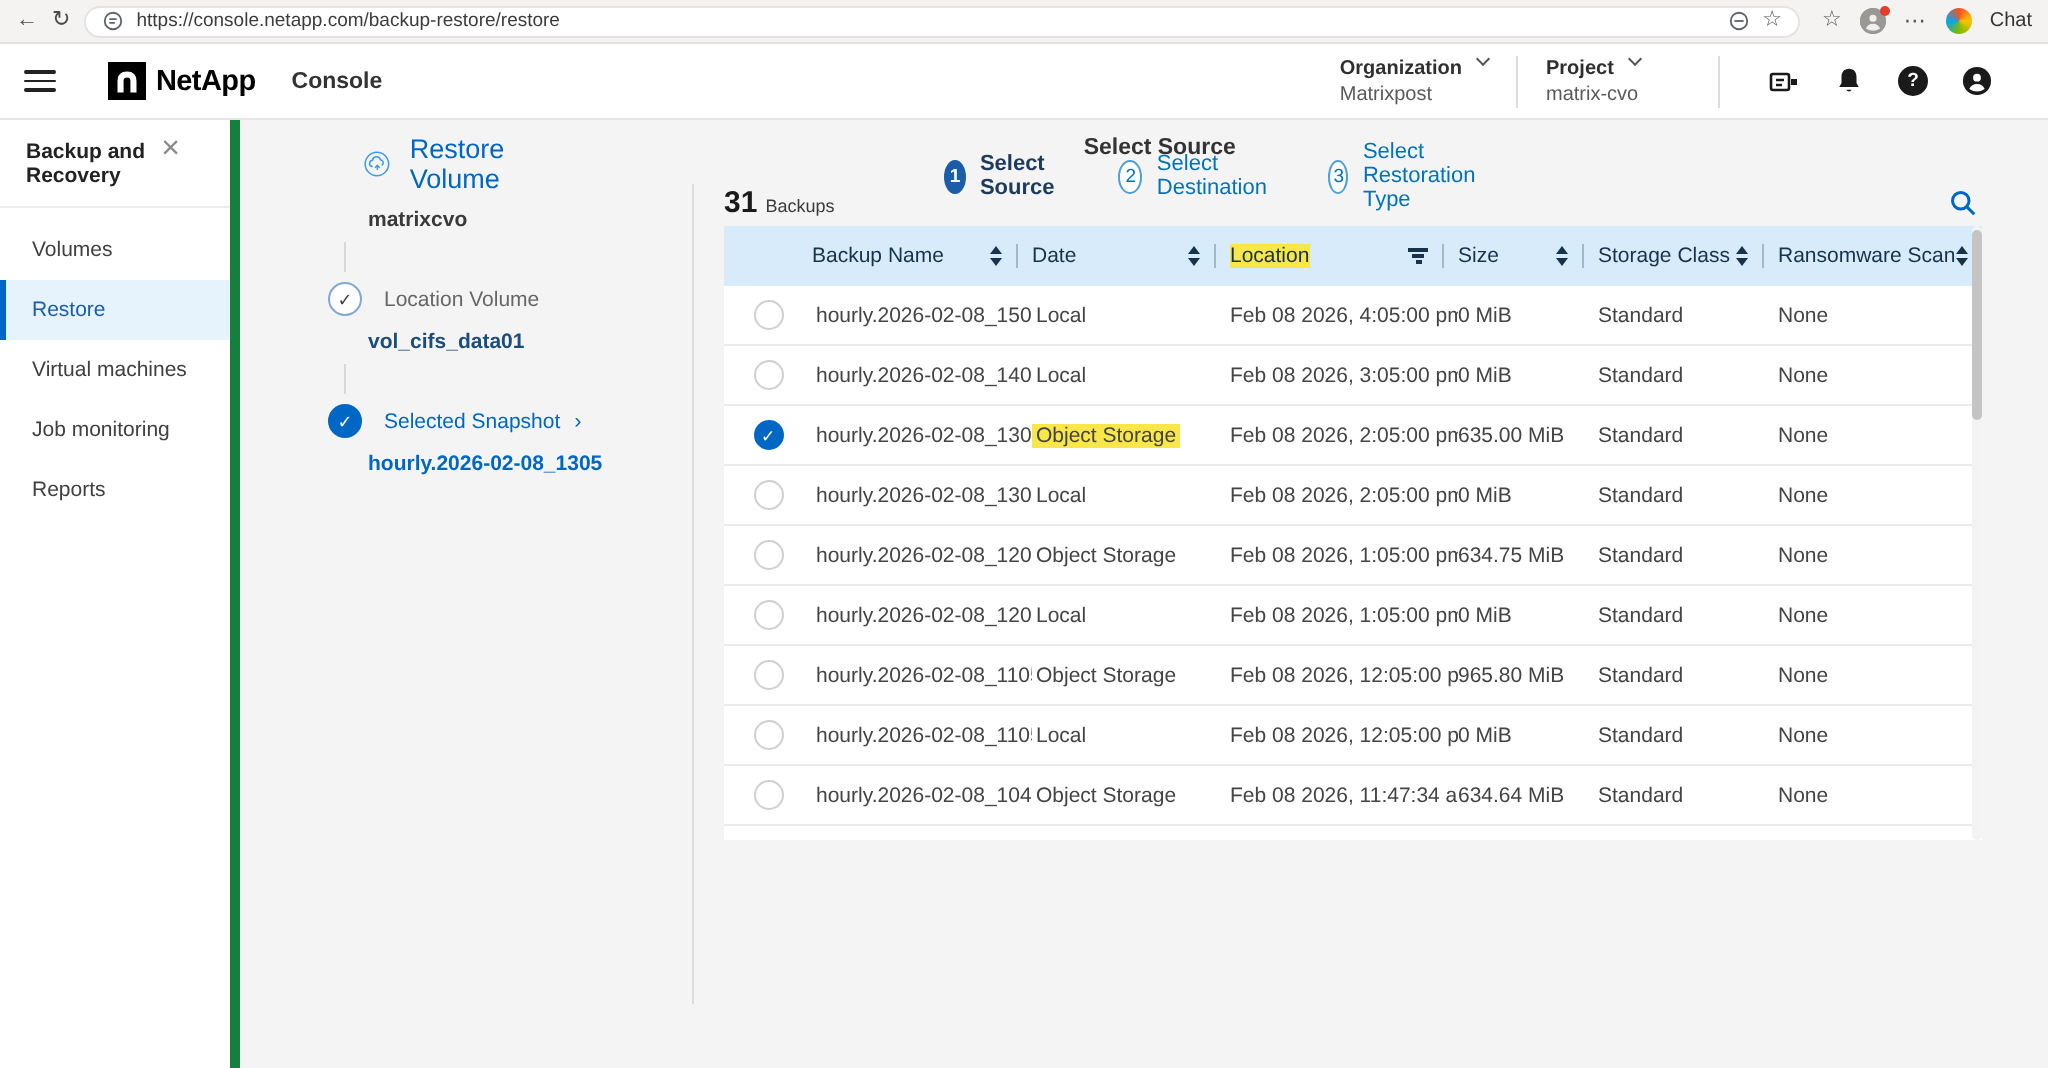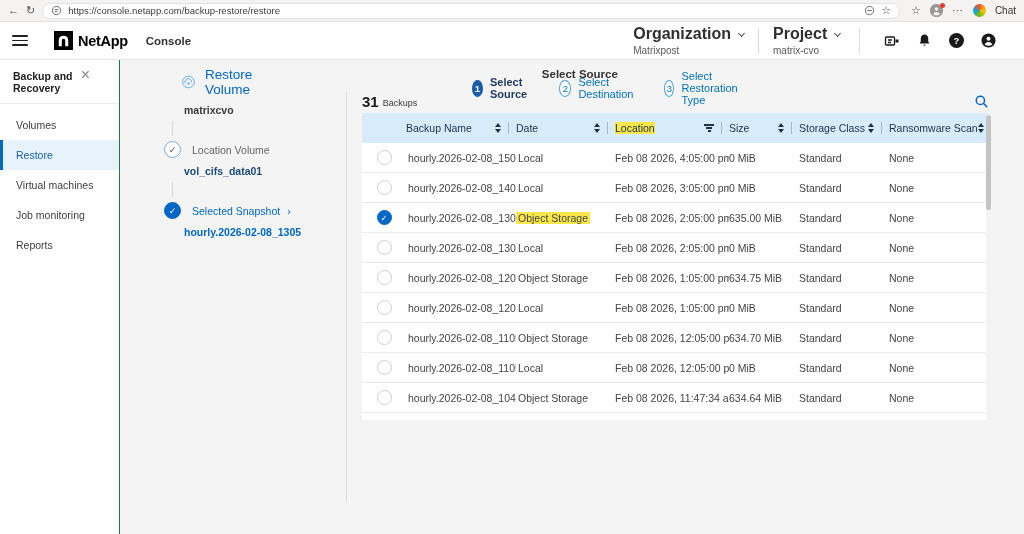--- a/index.html
+++ b/index.html
@@ -32,33 +32,33 @@
   
   .appbar{height:38px;background:#fff;border-bottom:1px solid #e6e6e6;
           display:flex;align-items:center;padding:0 28px 0 12px;flex:0 0 auto}
   .hamburger{width:16px;display:flex;flex-direction:column;gap:3px;margin-right:26px}
   .hamburger i{height:1.7px;background:#222;border-radius:1px}
   .logo{display:flex;align-items:center;gap:5px}
   .logo b{font-size:14.5px;color:#000;letter-spacing:-.3px}
   .product{margin-left:18px;font-size:11.5px;font-weight:700;color:#333}
   .appbar-right{margin-left:auto;display:flex;align-items:center}
   .ctx{display:flex;flex-direction:column;gap:2px;min-width:72px;cursor:default}
-  .ctx-top{display:flex;align-items:center;gap:8px;font-size:16px;font-weight:700;color:#2f2f2f}
+  .ctx-top{display:flex;align-items:flex-start;gap:8px;font-size:10px;font-weight:700;color:#2f2f2f}
   .chev{width:5px;height:5px;border-right:1.3px solid #555;border-bottom:1.3px solid #555;
         transform:rotate(45deg);margin-top:-2px}
   .ctx-val{font-size:10px;color:#5a5a5a}
   .vdiv{width:1px;height:26px;background:#ddd;margin:0 14px}
   .hics{display:flex;align-items:center;gap:17px;margin-left:10px}
   .hic{display:flex;align-items:center;justify-content:center}
   .circ-dark{width:15px;height:15px;border-radius:50%;background:#1a1a1a;color:#fff;
              font-size:9.5px;font-weight:700;display:flex;align-items:center;justify-content:center}
 
   
   .main{flex:1;display:flex;min-height:0}
-  .sidebar{width:120px;background:#fff;border-right:1px solid #15803d;flex:0 0 auto}
+  .sidebar{width:120px;background:#fff;border-right:5px solid #15803d;flex:0 0 auto}
   .side-title{padding:10px 13px 9px;font-size:10.5px;font-weight:700;color:#222;
               border-bottom:1px solid #ececec}
   .side-items{padding-top:6px}
   .side-item{height:30px;display:flex;align-items:center;padding-left:13px;font-size:10.5px;
              color:#404040;border-left:3px solid transparent;cursor:default}
   .side-item.active{background:var(--active-item-bg);border-left-color:var(--accent);color:var(--accent-dark)}
 
   .content{flex:1;display:flex;flex-direction:row;min-width:0}
 
   
@@ -448,21 +448,21 @@
     <span class="cell">Standard</span>
     <span class="cell">None</span>
   </div>
                 <div class="grid trow">
     <span class="radio-cell">
                     <span class="radio"></span>
                   </span>
     <span class="cell cell-name">hourly.2026-02-08_1105</span>
     <span class="cell"><span class="loc-text">Object Storage</span></span>
     <span class="cell">Feb 08 2026, 12:05:00 pm</span>
-    <span class="cell">634.70 MiB</span>
+    <span class="cell">965.80 MiB</span>
     <span class="cell">Standard</span>
     <span class="cell">None</span>
   </div>
                 <div class="grid trow">
     <span class="radio-cell">
                     <span class="radio"></span>
                   </span>
     <span class="cell cell-name">hourly.2026-02-08_1105</span>
     <span class="cell"><span class="loc-text">Local</span></span>
     <span class="cell">Feb 08 2026, 12:05:00 pm</span>

